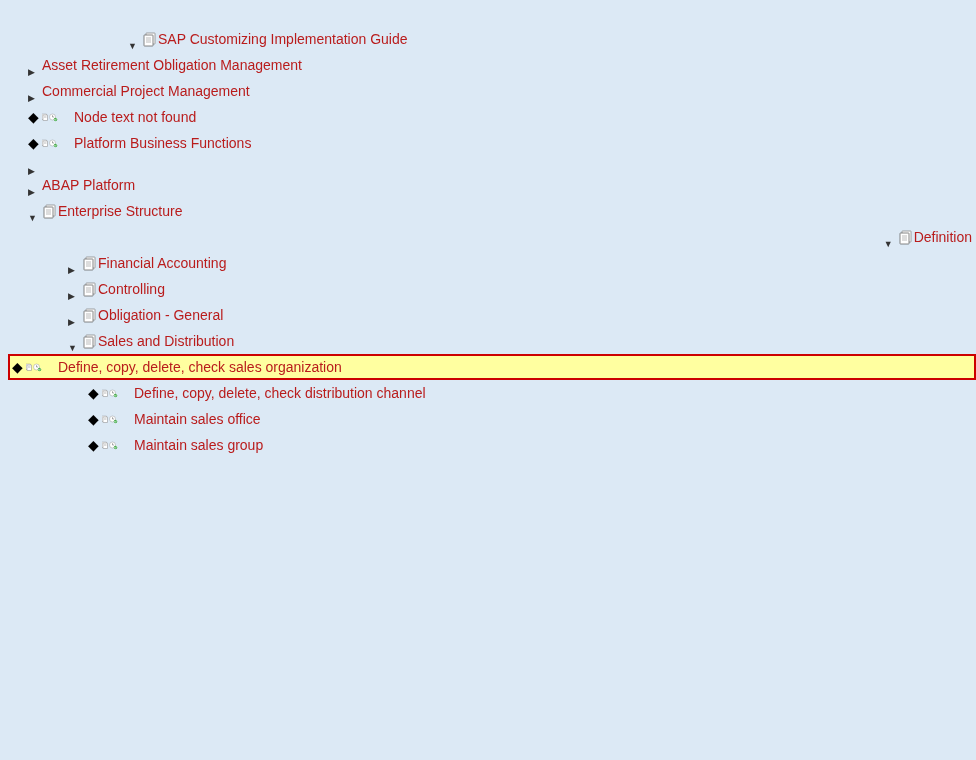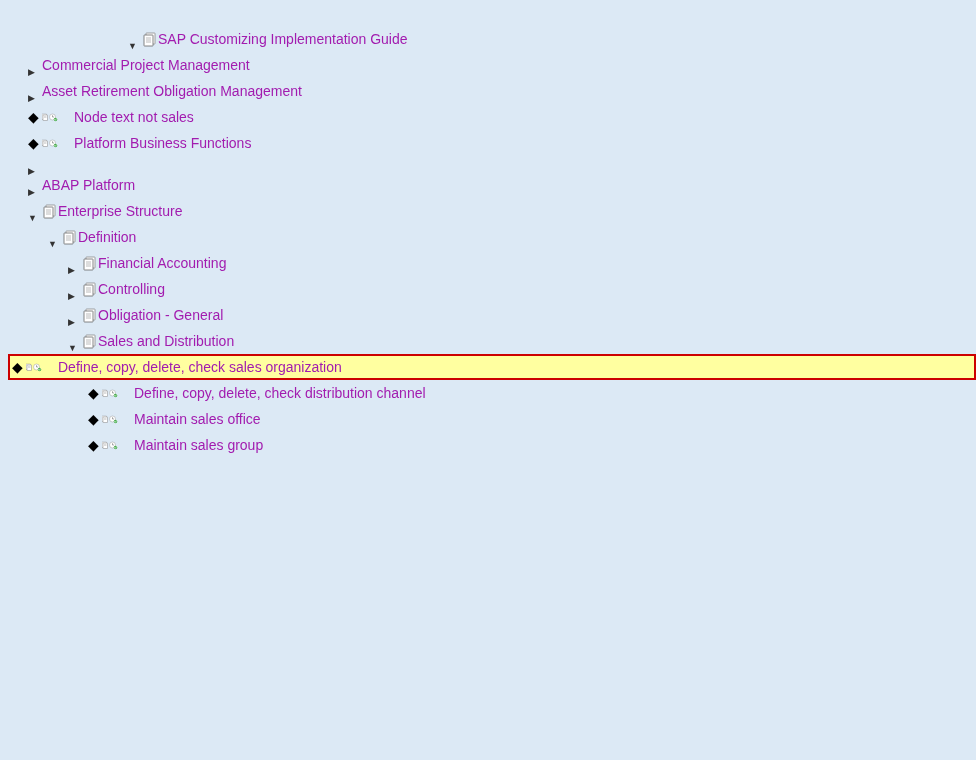--- a/index.html
+++ b/index.html
@@ -40,21 +40,21 @@
       white-space: nowrap;
     }
 
     .tree-item.highlighted {
       background: #ffffa0;
       border: 2px solid #cc0000;
       padding: 0 2px;
     }
 
     .indent1 { padding-left: 20px; }
-    .indent2 { padding-left: 40px; }
+    .indent2 { padding-left: 40px; justify-content: flex-end; }
     .indent3 { padding-left: 60px; }
     .indent4 { padding-left: 80px; }
     .indent6 { padding-left: 120px; }
 
     .arrow {
       display: inline-block;
       width: 12px;
       height: 12px;
       margin-right: 2px;
       flex-shrink: 0;
@@ -86,21 +86,21 @@
       position: relative;
       flex-shrink: 0;
     }
 
     .doc-icon svg {
       width: 16px;
       height: 16px;
     }
 
     .node-label {
-      color: #a21caf;
+      color: #b91c1c;
       font-size: 14px;
     }
 
     .watermark {
       position: absolute;
       top: 50%;
       left: 50%;
       transform: translate(-50%, -50%);
       color: #d4879a;
       font-size: 13px;
@@ -131,46 +131,46 @@
     <rect x="2" y="4" width="9" height="11" rx="0.5" fill="#fff" stroke="#666" stroke-width="0.8"></rect>
 
     <line x1="4" y1="7" x2="9" y2="7" stroke="#aaa" stroke-width="0.8"></line>
     <line x1="4" y1="9" x2="9" y2="9" stroke="#aaa" stroke-width="0.8"></line>
     <line x1="4" y1="11" x2="9" y2="11" stroke="#aaa" stroke-width="0.8"></line>
   </svg></span> 
           <span class="node-label">SAP Customizing Implementation Guide</span>
         </div>
         <div class="tree-item indent1">
           <span class="arrow arrow-right"></span> 
+          <span class="node-label">Asset Retirement Obligation Management</span>
+        </div>
+        <div class="tree-item indent1">
+          <span class="arrow arrow-right"></span> 
           <span class="node-label">Commercial Project Management</span>
         </div>
         <div class="tree-item indent1">
-          <span class="arrow arrow-right"></span> 
-          <span class="node-label">Asset Retirement Obligation Management</span>
-        </div>
-        <div class="tree-item indent1">
-          <span class="arrow-placeholder">◆</span>
-          <span class="doc-icon" style="width:32px"><svg viewBox="0 0 32 16" xmlns="http://www.w3.org/2000/svg">
-
-    <rect x="0" y="2" width="9" height="11" rx="0.5" fill="#fff" stroke="#888" stroke-width="0.8"></rect>
-
-    <rect x="2" y="4" width="9" height="11" rx="0.5" fill="#fff" stroke="#666" stroke-width="0.8"></rect>
-
-    <line x1="4" y1="7" x2="9" y2="7" stroke="#aaa" stroke-width="0.8"></line>
-    <line x1="4" y1="9" x2="9" y2="9" stroke="#aaa" stroke-width="0.8"></line>
-
-    <circle cx="21" cy="8" r="6" fill="#fff" stroke="#888" stroke-width="0.8"></circle>
-
-    <line x1="21" y1="8" x2="21" y2="4.5" stroke="#555" stroke-width="1"></line>
-    <line x1="21" y1="8" x2="24" y2="8" stroke="#555" stroke-width="1"></line>
-
-    <circle cx="27" cy="13" r="3.5" fill="#4caf50"></circle>
-    <polyline points="25,13 26.5,14.5 29,11.5" fill="none" stroke="#fff" stroke-width="1.2" stroke-linecap="round" stroke-linejoin="round"></polyline>
-  </svg></span> 
-          <span class="node-label">Node text not sales</span>
+          <span class="arrow-placeholder">◆</span>
+          <span class="doc-icon" style="width:32px"><svg viewBox="0 0 32 16" xmlns="http://www.w3.org/2000/svg">
+
+    <rect x="0" y="2" width="9" height="11" rx="0.5" fill="#fff" stroke="#888" stroke-width="0.8"></rect>
+
+    <rect x="2" y="4" width="9" height="11" rx="0.5" fill="#fff" stroke="#666" stroke-width="0.8"></rect>
+
+    <line x1="4" y1="7" x2="9" y2="7" stroke="#aaa" stroke-width="0.8"></line>
+    <line x1="4" y1="9" x2="9" y2="9" stroke="#aaa" stroke-width="0.8"></line>
+
+    <circle cx="21" cy="8" r="6" fill="#fff" stroke="#888" stroke-width="0.8"></circle>
+
+    <line x1="21" y1="8" x2="21" y2="4.5" stroke="#555" stroke-width="1"></line>
+    <line x1="21" y1="8" x2="24" y2="8" stroke="#555" stroke-width="1"></line>
+
+    <circle cx="27" cy="13" r="3.5" fill="#4caf50"></circle>
+    <polyline points="25,13 26.5,14.5 29,11.5" fill="none" stroke="#fff" stroke-width="1.2" stroke-linecap="round" stroke-linejoin="round"></polyline>
+  </svg></span> 
+          <span class="node-label">Node text not found</span>
         </div>
         <div class="tree-item indent1">
           <span class="arrow-placeholder">◆</span>
           <span class="doc-icon" style="width:32px"><svg viewBox="0 0 32 16" xmlns="http://www.w3.org/2000/svg">
 
     <rect x="0" y="2" width="9" height="11" rx="0.5" fill="#fff" stroke="#888" stroke-width="0.8"></rect>
 
     <rect x="2" y="4" width="9" height="11" rx="0.5" fill="#fff" stroke="#666" stroke-width="0.8"></rect>
 
     <line x1="4" y1="7" x2="9" y2="7" stroke="#aaa" stroke-width="0.8"></line>

